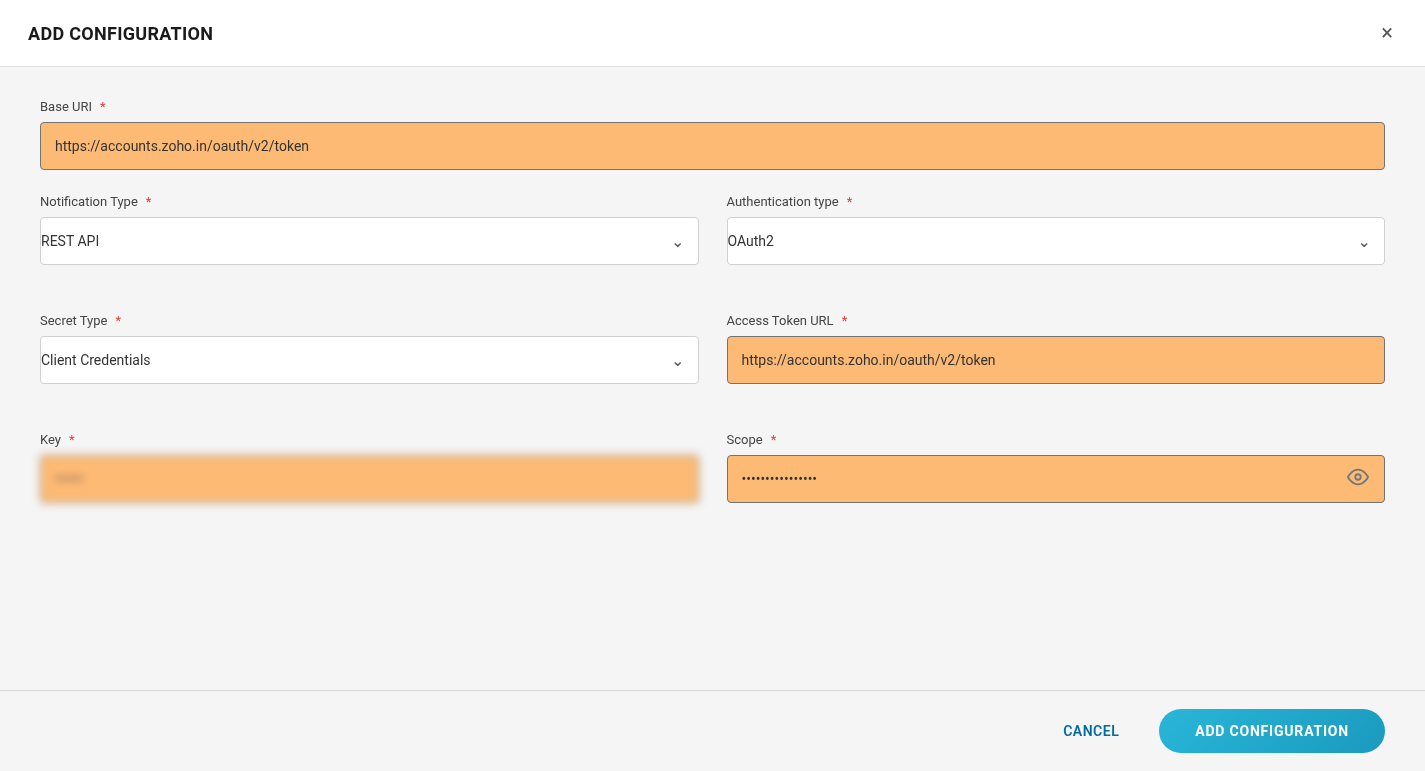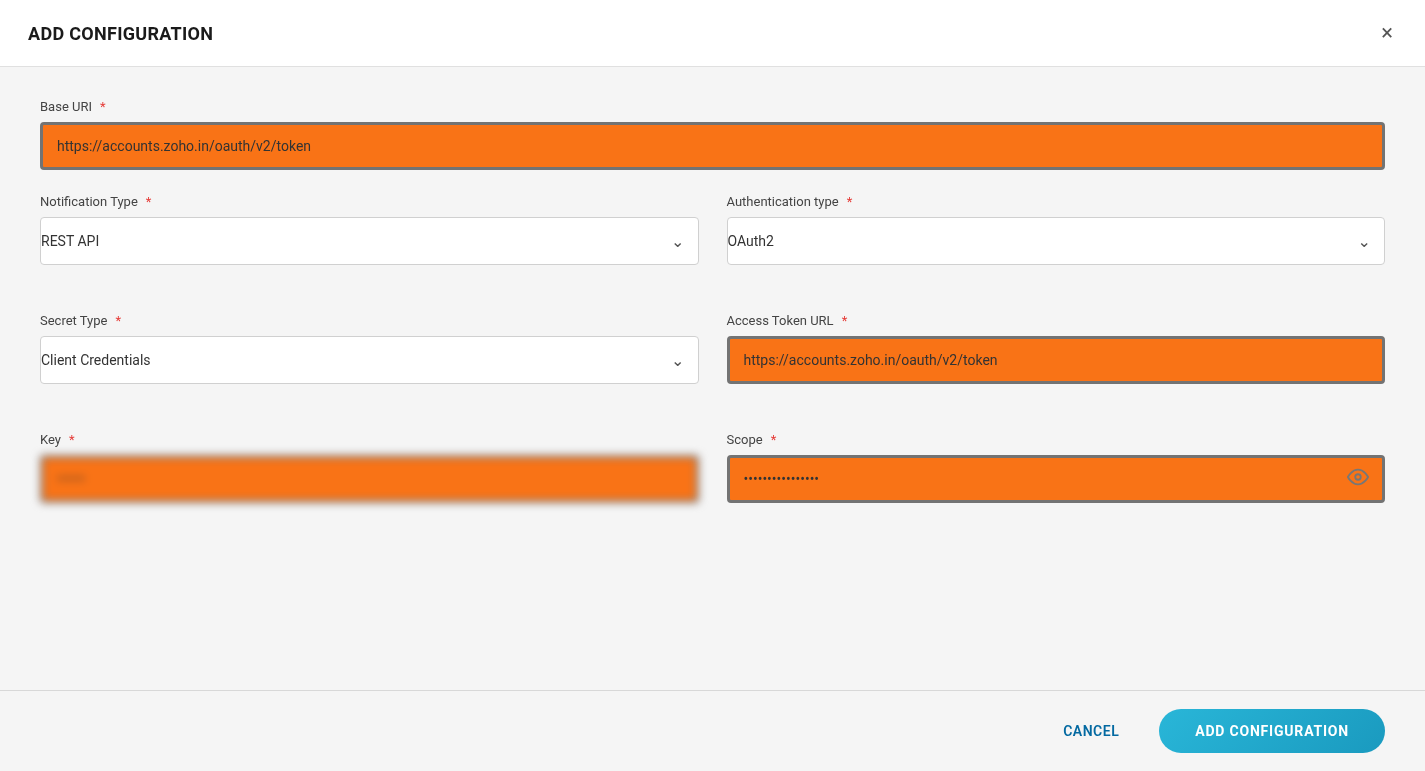--- a/index.html
+++ b/index.html
@@ -71,26 +71,26 @@
       gap: 8px;
     }
 
     .required-star {
       color: #e53935;
     }
 
     .field-input {
       width: 100%;
       height: 48px;
-      border: 3px solid #737373;
+      border: 1px solid #737373;
       border-radius: 4px;
       padding: 0 14px;
       font-size: 14px;
       color: #333;
-      background: #f97316;
+      background: #fdba74;
       outline: none;
     }
 
     .two-col {
       display: grid;
       grid-template-columns: 1fr 1fr;
       gap: 28px;
       margin-bottom: 24px;
     }
 

